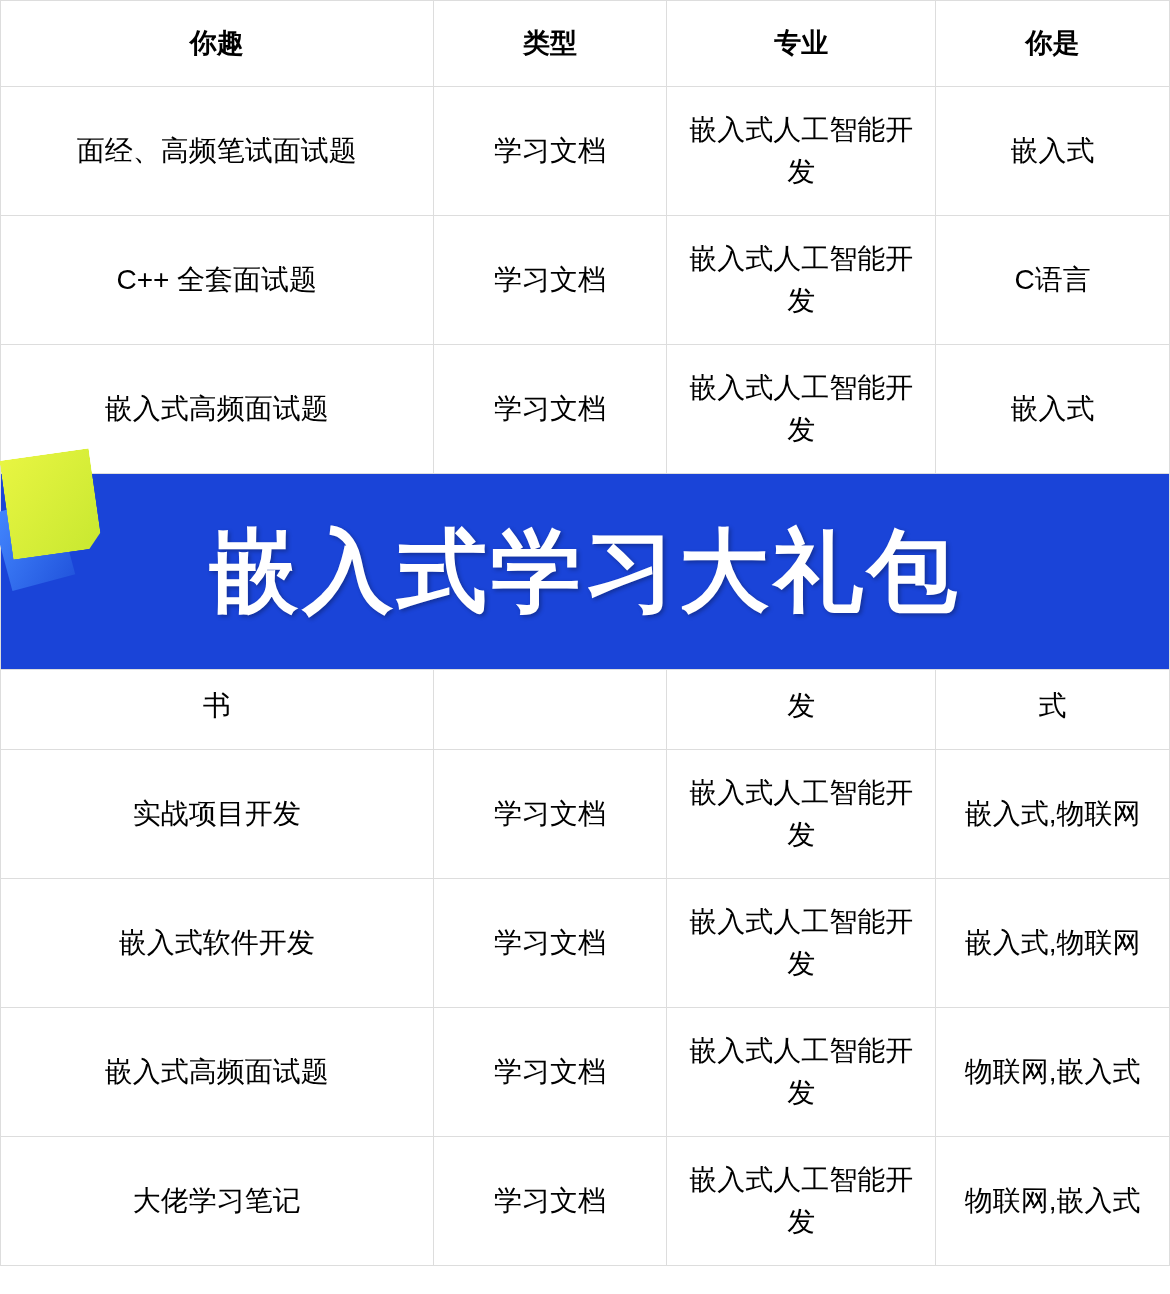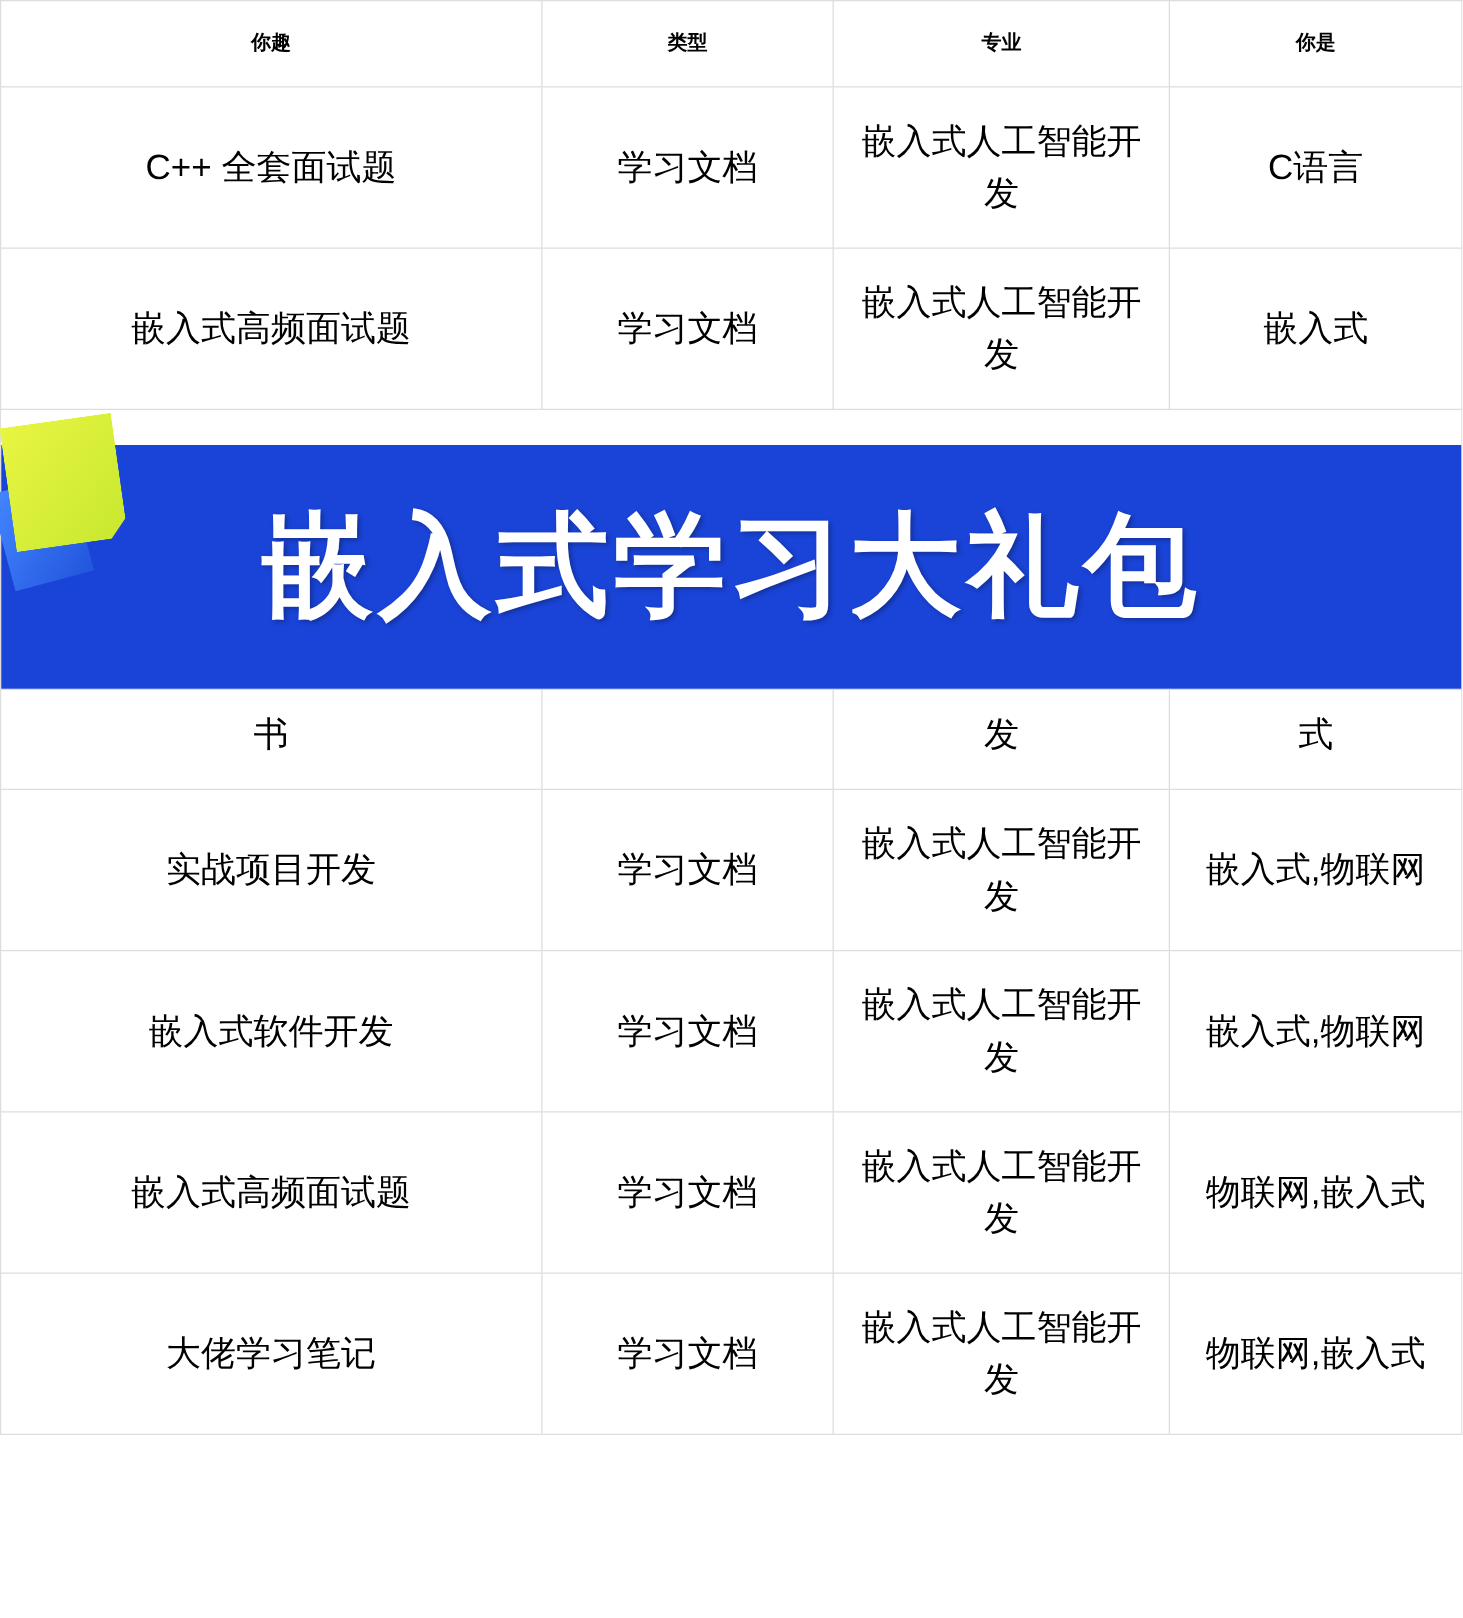--- a/index.html
+++ b/index.html
@@ -31,21 +31,21 @@
       border: 1px solid #ddd;
       text-align: center;
       padding: 22px 10px;
       font-size: 28px;
       line-height: 1.5;
       vertical-align: middle;
     }
 
     thead th {
       font-weight: bold;
-      font-size: 16px;
+      font-size: 27px;
       background: #fff;
       border: 1px solid #ddd;
     }
 
     tbody tr td {
       background: #fff;
     }
 
     col.col-1 { width: 37%; }
     col.col-2 { width: 20%; }
@@ -54,21 +54,20 @@
 
     .banner-overlay {
       position: relative;
       width: 100%;
       background: #1a44d8;
       display: flex;
       align-items: center;
       justify-content: center;
       padding: 30px 20px;
       overflow: visible;
-      margin-top: 28px;
     }
 
     .banner-text {
       color: #fff;
       font-size: 90px;
       font-weight: bold;
       white-space: nowrap;
       letter-spacing: 4px;
       text-shadow: 2px 2px 4px rgba(0,0,0,0.3);
     }
@@ -122,20 +121,26 @@
     <thead>
       <tr>
         <th>你趣</th>
         <th>类型</th>
         <th>专业</th>
         <th>你是</th>
       </tr>
     </thead>
     <tbody>
 
+      <tr>
+        <td>面经、高频笔试面试题</td>
+        <td>学习文档</td>
+        <td>嵌入式人工智能开发</td>
+        <td>嵌入式</td>
+      </tr>
 
       <tr>
         <td>C++ 全套面试题</td>
         <td>学习文档</td>
         <td>嵌入式人工智能开发</td>
         <td>C语言</td>
       </tr>
 
       <tr>
         <td>嵌入式高频面试题</td>

